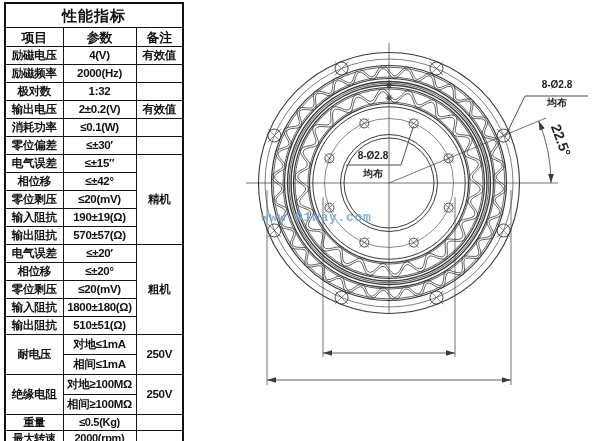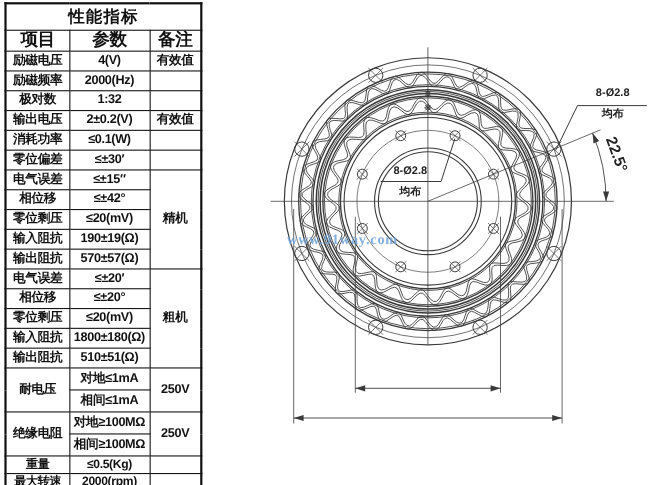--- a/index.html
+++ b/index.html
@@ -6,32 +6,32 @@
   .stage{position:relative;width:600px;height:441px;background:#fff;overflow:hidden;
          font-family:"Liberation Sans",sans-serif;color:#111;}
   
   #spec-table{position:absolute;left:4px;top:2px;border-collapse:collapse;
               table-layout:fixed;width:178px;background:#fff;
               border:2px solid #111;}
   #spec-table td{border:1px solid #151515;text-align:center;vertical-align:middle;
                  font-weight:bold;font-size:11.5px;line-height:1;padding:0;
                  height:17px;overflow:hidden;white-space:nowrap;letter-spacing:-0.3px;}
   #spec-table tr.title-row td{font-size:15px;height:23px;letter-spacing:1px;}
-  #spec-table tr.head-row td{height:18px;font-size:16px;}
+  #spec-table tr.head-row td{height:18px;font-size:13px;}
   #spec-table tbody tr:nth-child(n+17):nth-child(-n+20) td{height:19px;}
   #spec-table tbody tr:nth-child(n+21) td{height:15px;font-size:11px;}
   
   #dwg{position:absolute;left:0;top:0;}
   .lbl{position:absolute;font-weight:bold;color:#222;white-space:nowrap;}
   .lbl.cn{font-size:10px;}
   .dimtxt{font-size:16px;text-align:center;}
   .dimtxt .tol{font-size:10px;font-weight:bold;vertical-align:-1px;}
   #angle-label{font-size:14px;transform:rotate(70deg);transform-origin:0 0;}
   #watermark{position:absolute;left:261px;top:210px;
-             font-family:Liberation Serif, serif;font-size:13px;
+             font-family:Liberation Mono, monospace;font-size:13px;
              letter-spacing:0.7px;font-weight:bold;opacity:0.85;}
 </style>
 </head>
 <body>
 
 <div class="stage">
 
   <table id="spec-table">
     <colgroup>
         <col style="width:58px">

